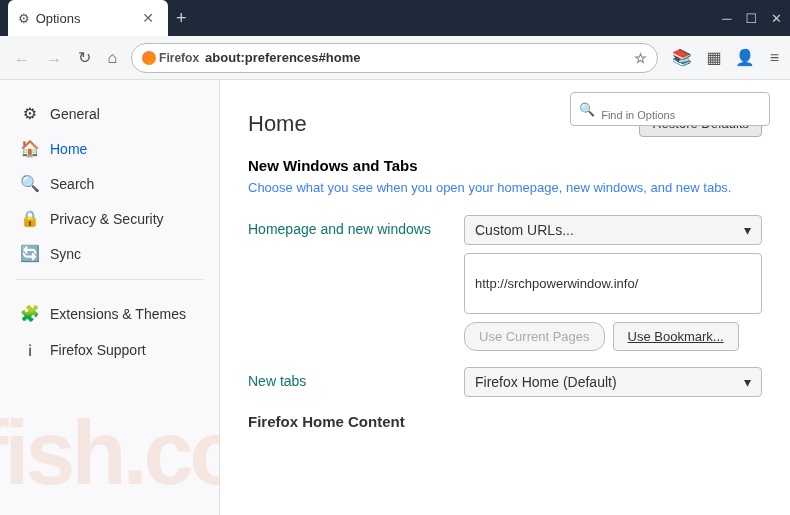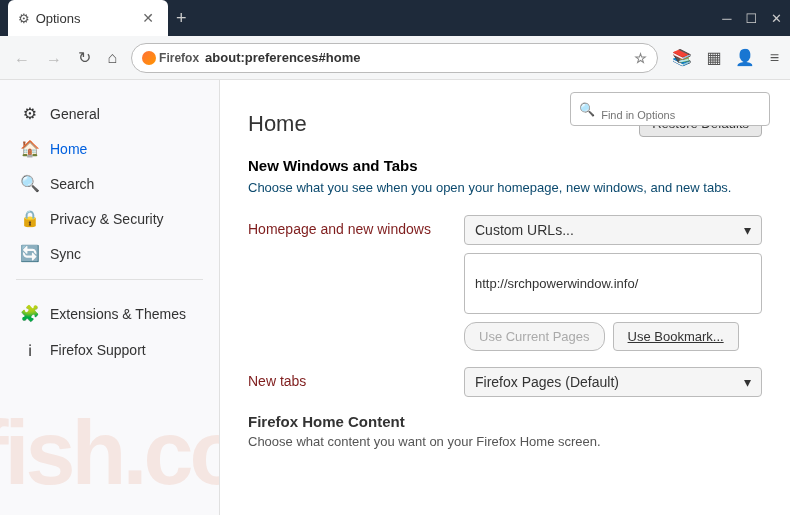--- a/index.html
+++ b/index.html
@@ -200,31 +200,31 @@
       background: #e8e8e8;
       border: 1px solid #b0b0b0;
       border-radius: 4px;
       padding: 5px 12px;
       font-size: 13px;
       cursor: pointer;
       color: #333;
     }
 
     .section-title { font-size: 15px; font-weight: 600; color: #000000; margin-bottom: 6px; }
-    .section-desc { font-size: 13px; color: #0c4a6e; margin-bottom: 20px; }
+    .section-desc { font-size: 13px; color: #3b82f6; margin-bottom: 20px; }
 
     .setting-row {
       display: flex;
       align-items: flex-start;
       margin-bottom: 16px;
       gap: 16px;
     }
     .setting-label {
       font-size: 14px;
-      color: #7f1d1d;
+      color: #0f766e;
       width: 200px;
       flex-shrink: 0;
       padding-top: 6px;
     }
     .setting-control { flex: 1; display: flex; flex-direction: column; gap: 8px; }
 
     .dropdown-btn {
       display: flex;
       align-items: center;
       justify-content: space-between;
@@ -389,25 +389,24 @@
           <button class="btn-secondary disabled">Use Current Pages</button>
           <button class="btn-primary">Use Bookmark...</button>
         </div>
       </div>
     </div>
 
     <div class="setting-row">
       <div class="setting-label">New tabs</div>
       <div class="setting-control">
         <button class="dropdown-btn">
-          <span>Firefox Pages (Default)</span>
+          <span>Firefox Home (Default)</span>
           <span>▾</span>
         </button>
       </div>
     </div>
 
     <div class="section2">
       <div class="section2-title">Firefox Home Content</div>
-      <div class="section2-desc">Choose what content you want on your Firefox Home screen.</div>
     </div>
 
   </div>
 </div>
 
 </body></html>

